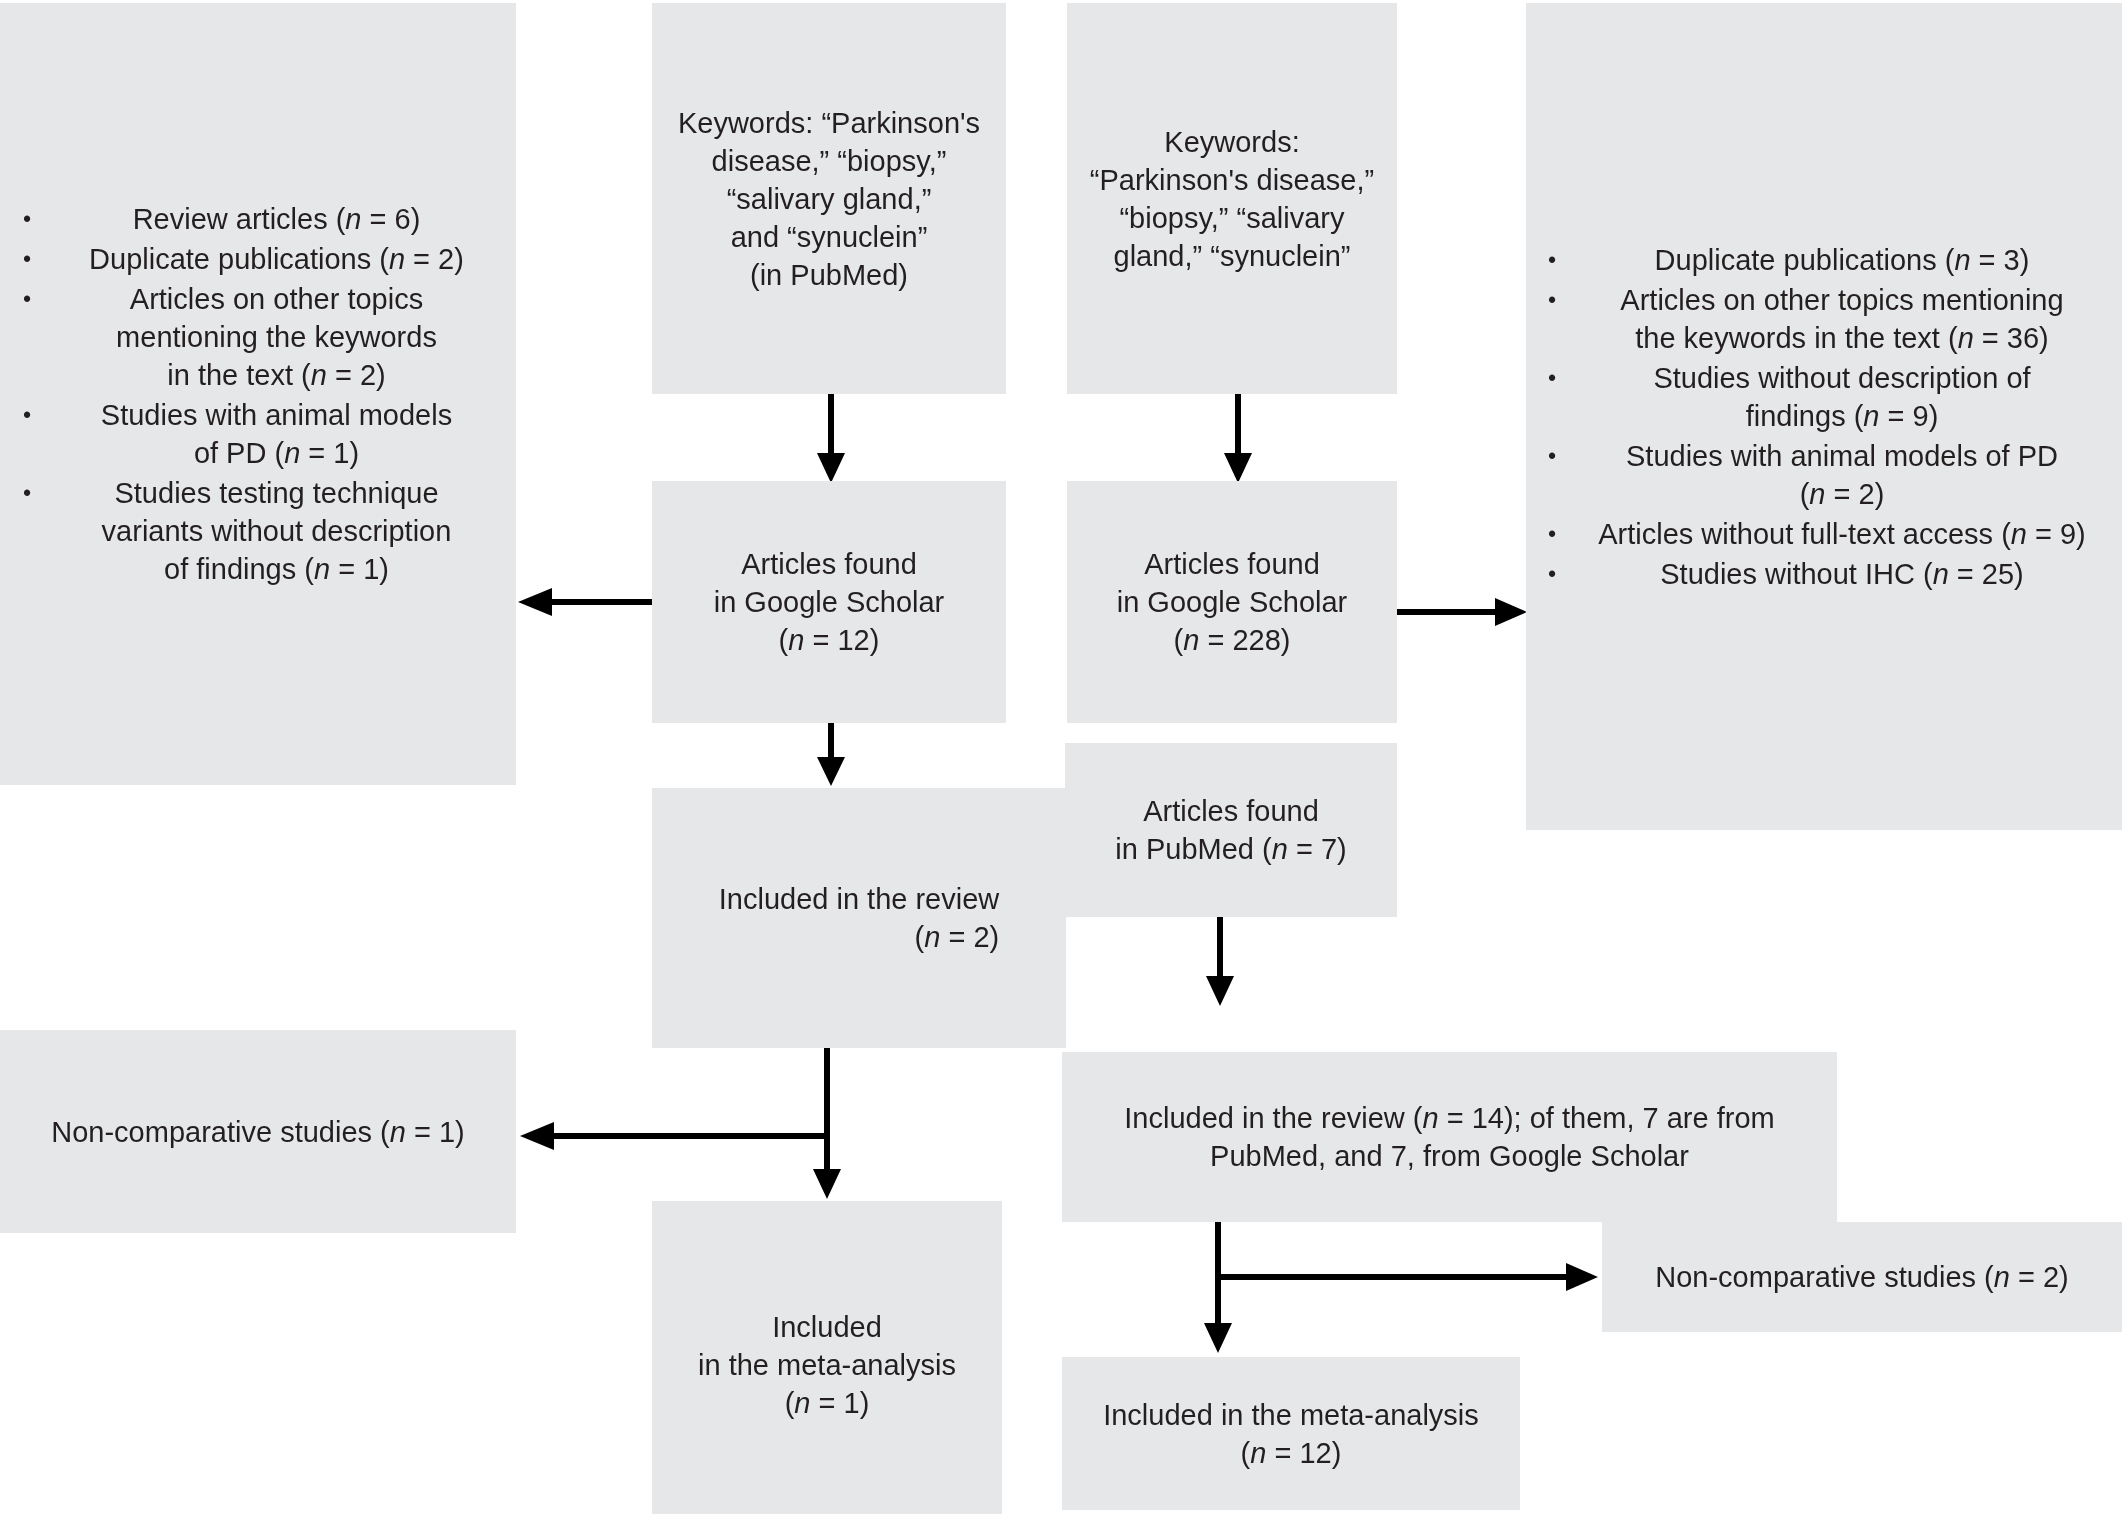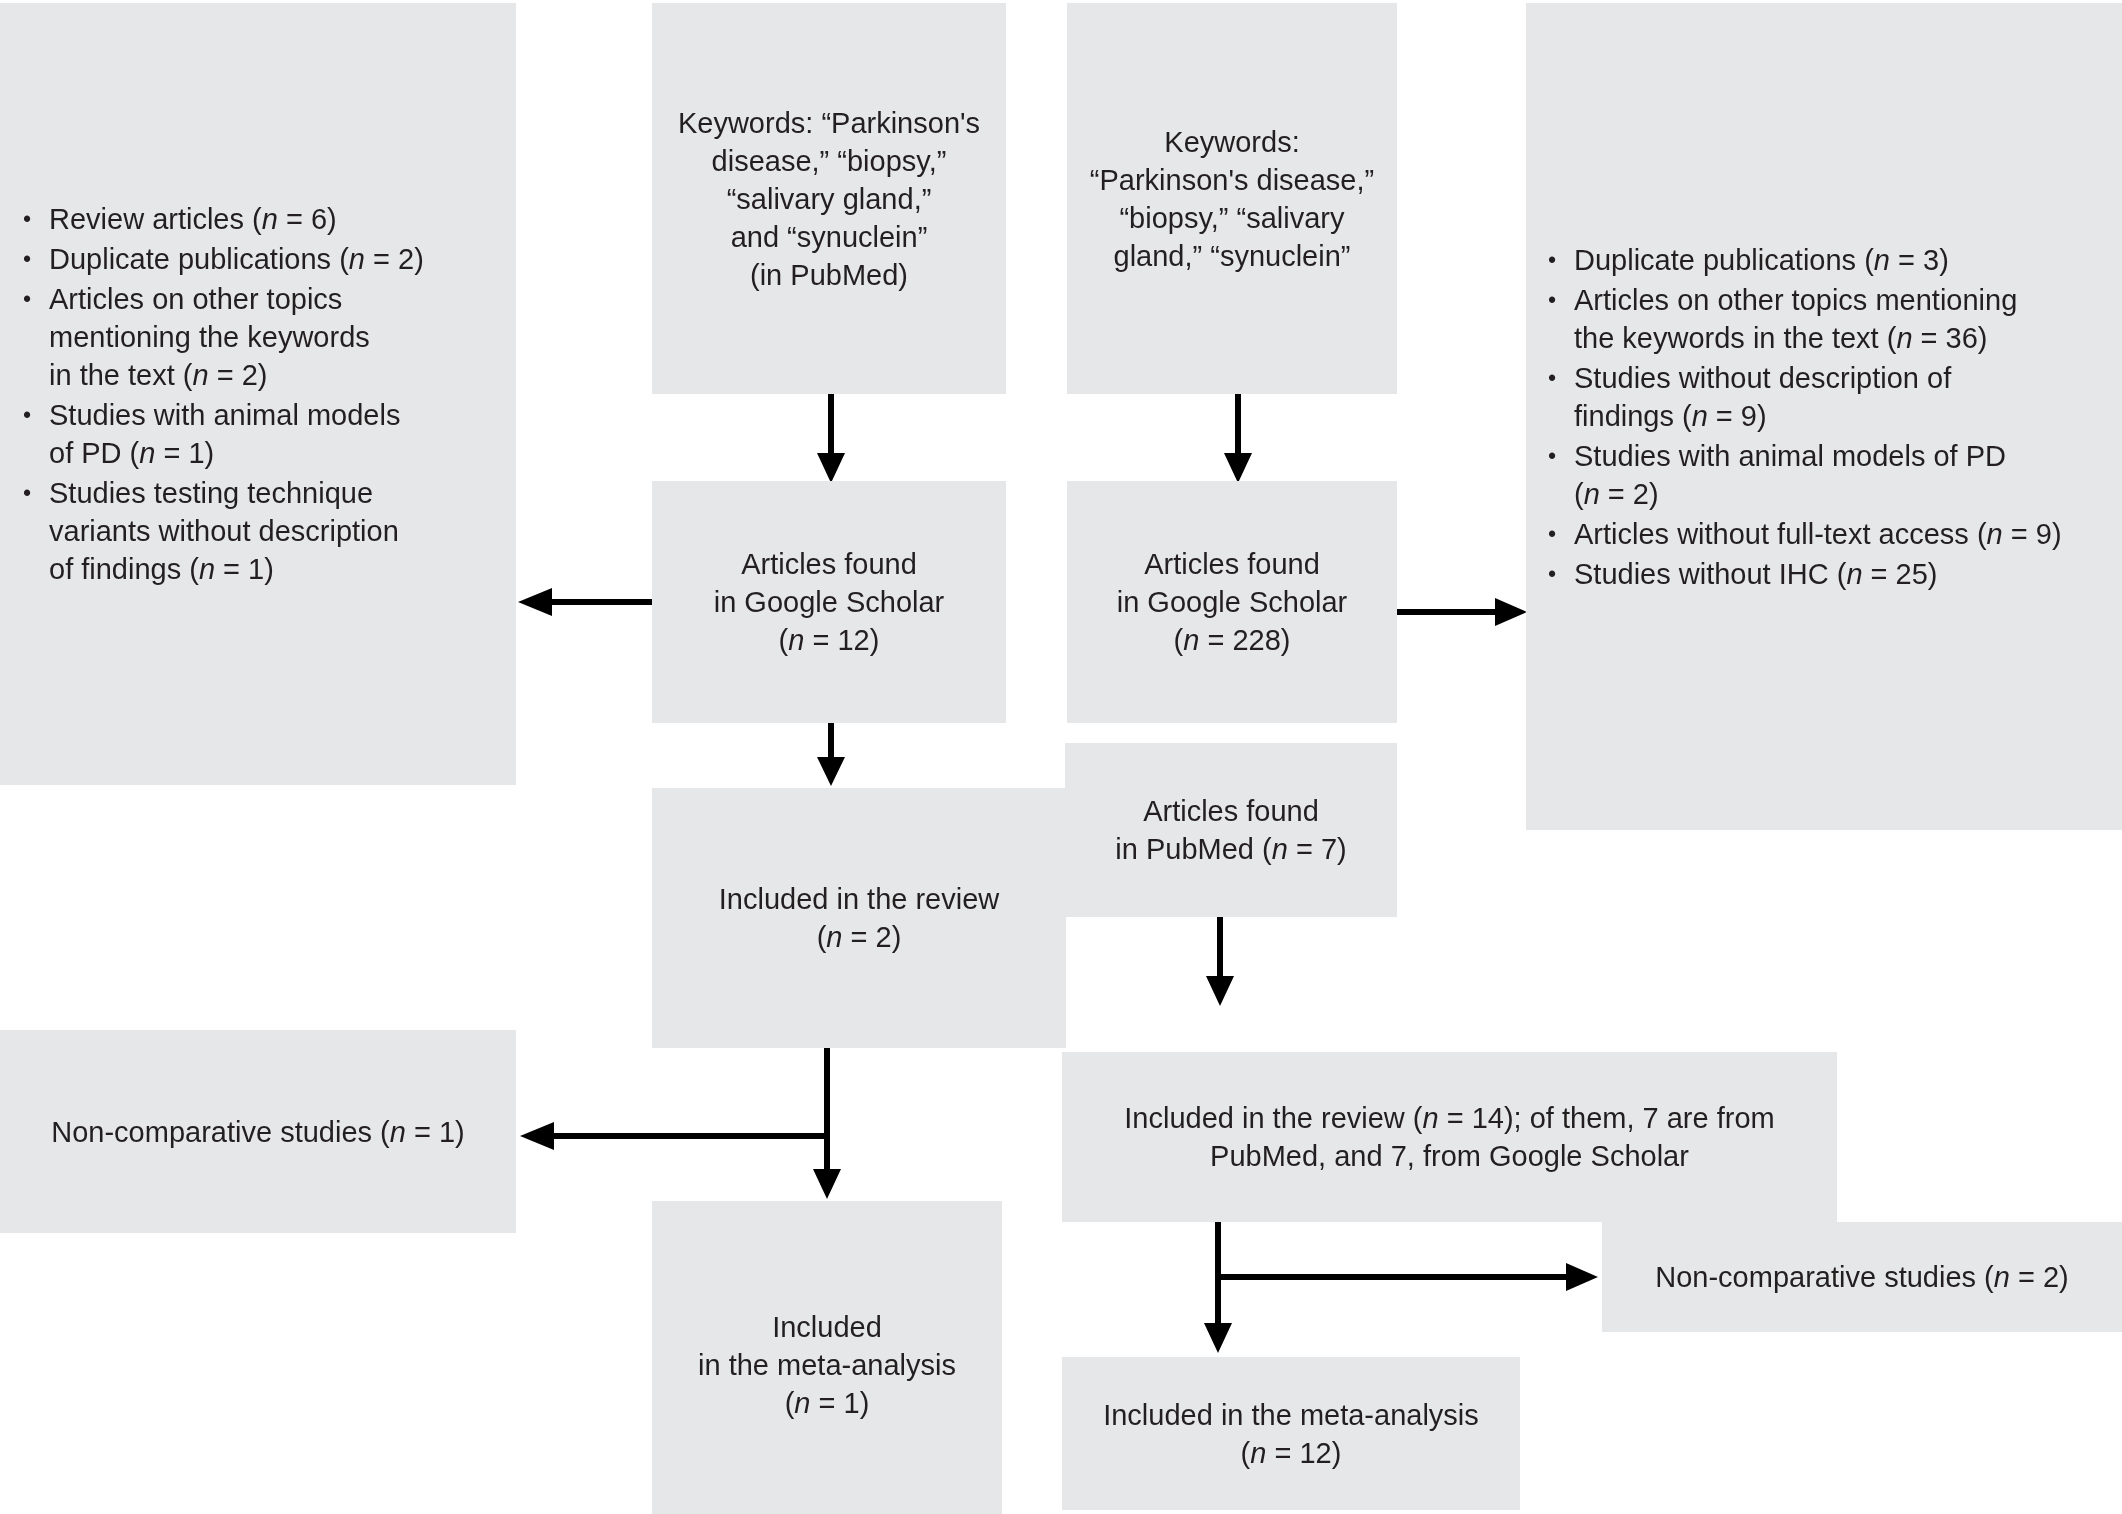--- a/index.html
+++ b/index.html
@@ -49,20 +49,21 @@
   .box.center { text-align: center; }
   .box.list {
     align-items: stretch;
     text-align: left;
     padding: 10px 12px 10px 16px;
   }
   ul.excl {
     list-style: none;
     margin: 0;
     padding: 0;
+    text-align: center;
   }
   ul.excl li {
     position: relative;
     padding-left: 33px;
     margin: 2px 0;
     white-space: pre-line;
   }
   ul.excl li::before {
     content: "\2022";
     position: absolute;
@@ -185,21 +186,21 @@
       </div>
   </div>
 
   <div class="box center" style="left:1065px; top:743px; width:332px; height:174px;">
     <div>
         <div>Articles found</div>
         <div>in PubMed (<i>n</i> = 7)</div>
       </div>
   </div>
 
-  <div class="box center" style="left:652px; top:788px; width:414px; height:260px;">
+  <div class="box center" style="left:652px; top:788px; width:414px; height:260px;text-align:right;">
     <div>
         <div>Included in the review</div>
         <div>(<i>n</i> = 2)</div>
       </div>
   </div>
 
   <div class="box center wide-pad" style="left:1062px; top:1008px; width:775px; height:170px;">
     <div>
         <div>Included in the review (<i>n</i> = 14);  of them, 7 are from</div>
         <div>PubMed, and 7, from Google Scholar</div>

